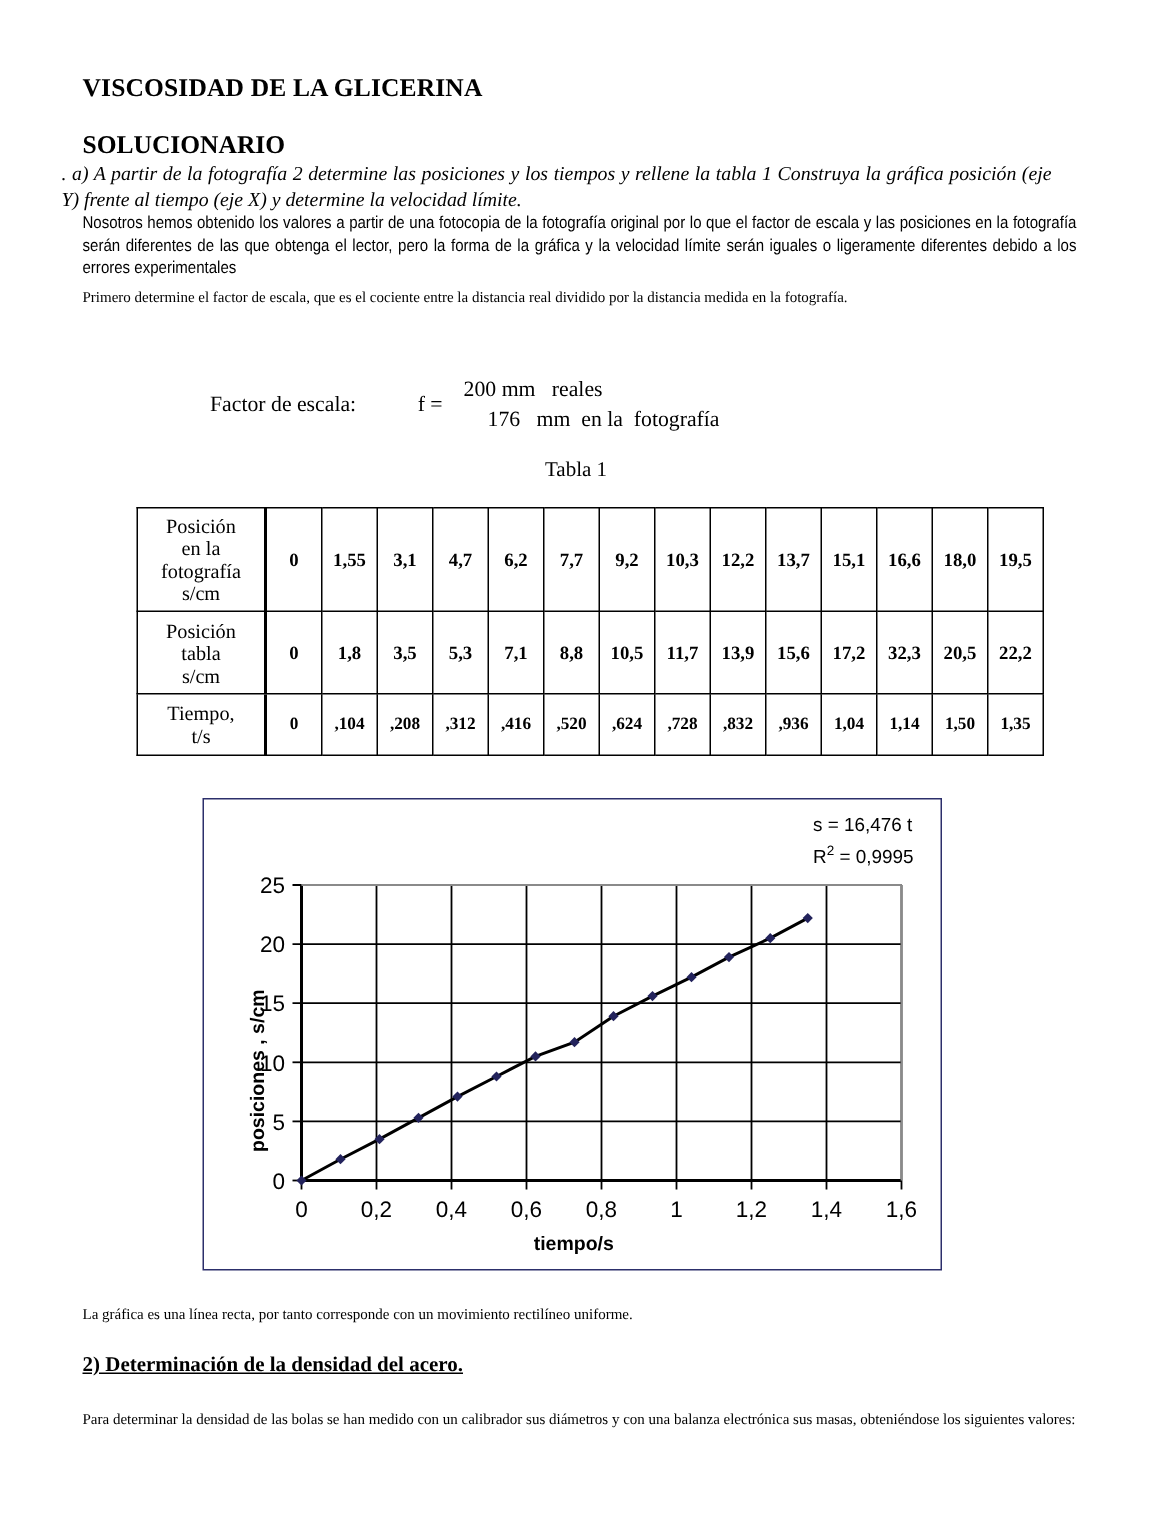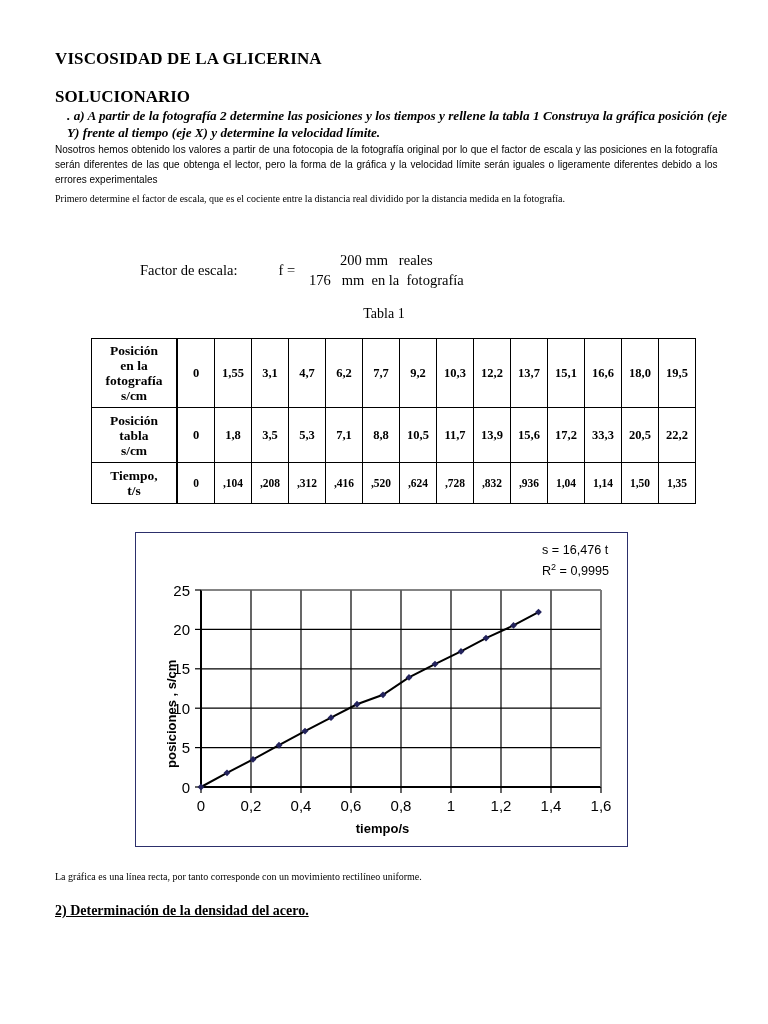--- a/index.html
+++ b/index.html
@@ -41,25 +41,25 @@
     font-size: 17px;
     font-weight: bold;
     line-height: 21px;
     white-space: nowrap;
     margin-top: 16px;
   }
 
   
   .question {
     position: absolute;
-    left: 67px;
+    left: 41px;
     top: 108px;
     width: 660px;
     font-size: 13.2px;
-    font-weight: bold;
+    font-weight: normal;
     font-style: italic;
     line-height: 16.5px;
     text-align: justify;
   }
 
   
   .narrow-par {
     position: absolute;
     left: 55px;
     top: 142px;
@@ -89,35 +89,36 @@
     top: 252px;
     display: flex;
     align-items: center;
     font-size: 14.5px;
   }
   .formula-label { margin-right: 41px; white-space: nowrap; }
   .formula-eq { margin-right: 6px; }
   .fraction {
     display: inline-flex;
     flex-direction: column;
-    align-items: center;
+    align-items: flex-start;
     text-align: center;
     line-height: 17px;
   }
   .frac-num {
     padding: 0 8px 1px 8px;
     white-space: pre;
   }
   .frac-bar {
     border-top: 1.4px solid #000;
     height: 0;
   }
   .frac-den {
     padding: 1px 8px 0 8px;
     white-space: pre;
+    margin-left: 16px;
   }
 
   .tabla-caption {
     position: absolute;
     left: 0;
     top: 306px;
     width: 768px;
     text-align: center;
     font-size: 14px;
   }
@@ -135,21 +136,21 @@
     text-align: center;
     vertical-align: middle;
     padding: 0;
   }
   .data-table td.rowlabel {
     width: 80px;
     font-size: 13.5px;
     line-height: 15px;
     padding: 3px 2px;
     border-right-width: 2px;
-    font-weight: bold;
+    font-weight: normal;
   }
   .data-table td.val {
     width: 36px;
     font-weight: bold;
     font-size: 12.5px;
     height: 100%;
   }
   .data-table tr.r1 td { height: 62px; }
   .data-table tr.r2 td { height: 48px; }
   .data-table tr.r3 td { height: 34px; }
@@ -292,21 +293,21 @@
         <td class="val">1,8</td>
         <td class="val">3,5</td>
         <td class="val">5,3</td>
         <td class="val">7,1</td>
         <td class="val">8,8</td>
         <td class="val">10,5</td>
         <td class="val">11,7</td>
         <td class="val">13,9</td>
         <td class="val">15,6</td>
         <td class="val">17,2</td>
-        <td class="val">33,3</td>
+        <td class="val">32,3</td>
         <td class="val">20,5</td>
         <td class="val">22,2</td>
       </tr>
       <tr class="r3">
         <td class="rowlabel">
           <div>Tiempo,</div>
           <div>t/s</div>
         </td>
         <td class="val">0</td>
         <td class="val">,104</td>
@@ -399,14 +400,15 @@
         <polygon points="299,127.672 302.4,131.072 299,134.472 295.6,131.072" fill="#23235c"></polygon>
         <polygon points="325,115.064 328.4,118.464 325,121.864 321.6,118.464" fill="#23235c"></polygon>
         <polygon points="349.99999999999994,101.668 353.3999999999999,105.06800000000001 349.99999999999994,108.46800000000002 346.59999999999997,105.06800000000001" fill="#23235c"></polygon>
         <polygon points="377.5,89.06 380.9,92.46000000000001 377.5,95.86000000000001 374.1,92.46000000000001" fill="#23235c"></polygon>
         <polygon points="402.5,75.66399999999999 405.9,79.064 402.5,82.464 399.1,79.064" fill="#23235c"></polygon>
       </svg>
   </div>
 
   <div class="par" id="par-recta">La gráfica es una línea recta, por tanto corresponde con un movimiento rectilíneo uniforme.</div>
   <div class="section-head">2) Determinación de la densidad del acero.</div>
+  <div class="par" id="par-densidad">Para determinar la densidad de las bolas se han medido con un  calibrador sus diámetros y con una balanza electrónica sus masas,  obteniéndose los siguientes valores:</div>
 
 </div>
 
 </body></html>

